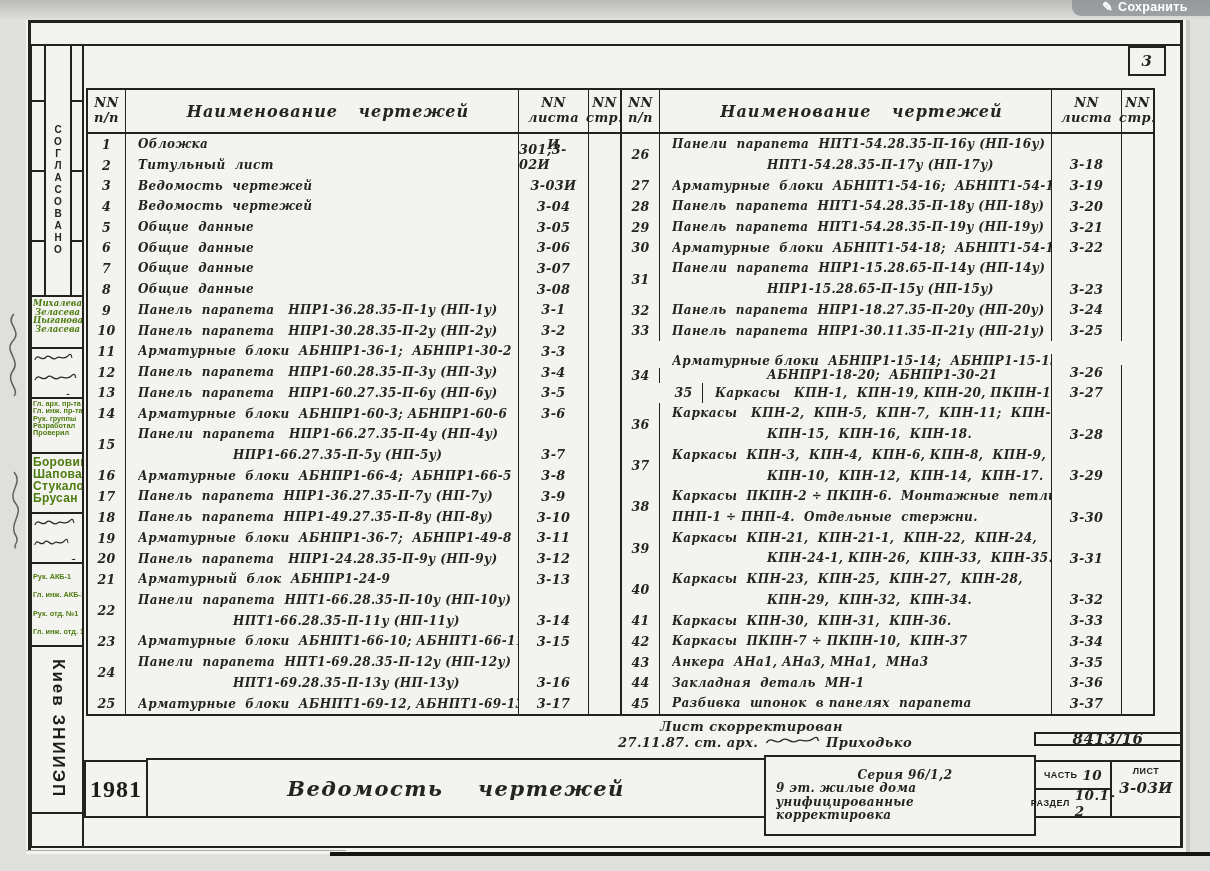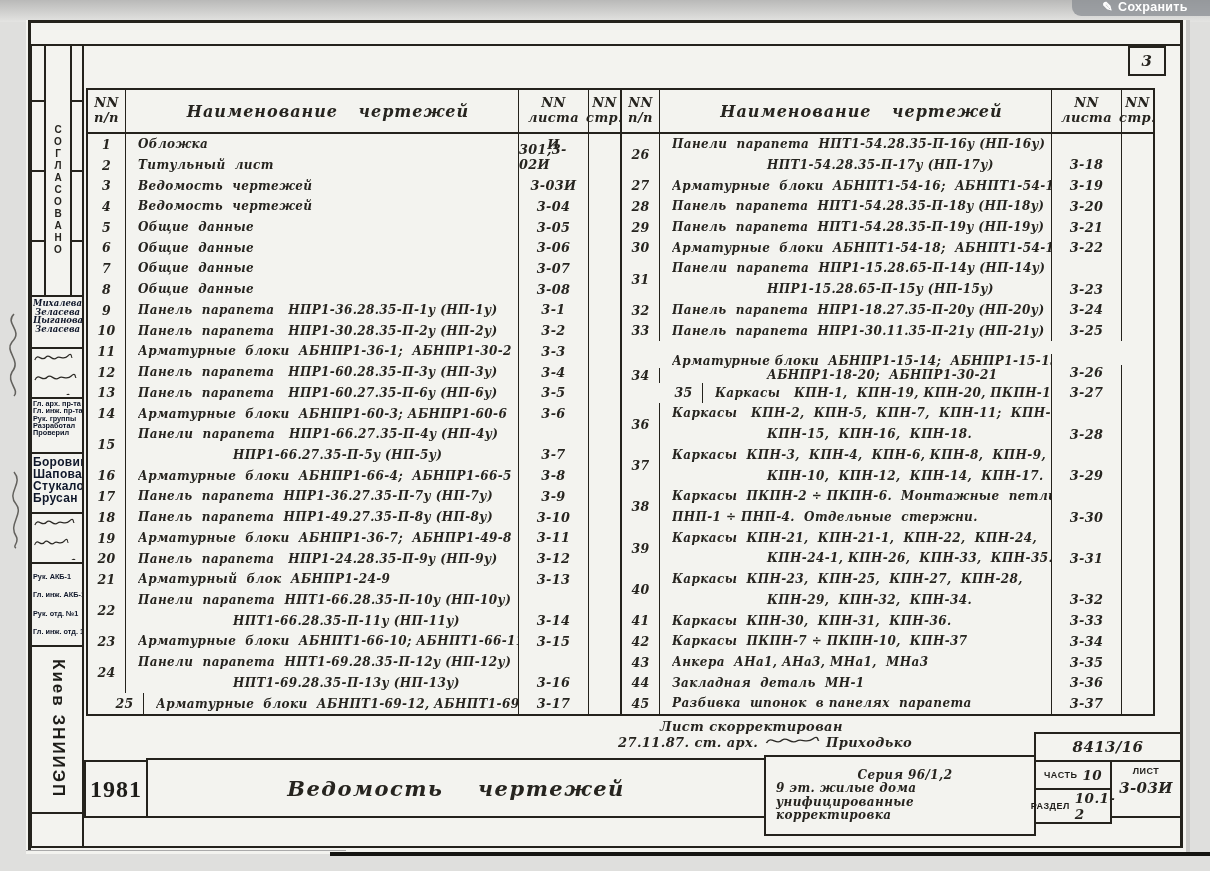--- a/index.html
+++ b/index.html
@@ -41,21 +41,21 @@
   .cont.ctr{padding-left:95px}
   .cont.left{padding-left:0}
   .sheet-val{font-size:12.8px;padding-bottom:3px}
   .hstack{display:flex;flex-direction:column;align-items:center;justify-content:center;
           font-size:13px;line-height:1.15}
   .hname{display:flex;align-items:center;justify-content:center;font-size:16px;
          letter-spacing:1px;word-spacing:14px}
   
   #stamp-box{left:30px;top:46px;width:54px;height:802px;
              border:2.2px solid #24221c;border-top:none;box-sizing:border-box}
-  .sbcell{position:absolute;left:33px;width:49px;color:#0f172a;overflow:hidden}
+  .sbcell{position:absolute;left:33px;width:49px;color:#4d7c0f;overflow:hidden}
   .mini-list div{line-height:1.0}
   #sogl{left:46px;top:124px;width:24px;height:168px;writing-mode:vertical-rl;
         text-orientation:upright;font-weight:700;font-size:10px;letter-spacing:1px;
         color:#26241f;display:flex;align-items:center}
   #org{left:36px;top:648px;width:44px;height:162px;writing-mode:vertical-rl;
        font-weight:700;font-size:17px;letter-spacing:2px;color:#1e1d19;
        display:flex;align-items:center;justify-content:center}
   .name-hand{font-family:"DejaVu Serif",serif;font-style:italic;font-weight:700;
              font-size:8.5px;text-align:right;padding-right:2px}
   .role-print{font-size:7.3px;font-weight:700;white-space:nowrap}
@@ -70,23 +70,23 @@
       display:flex;align-items:center;justify-content:center}
   #tb-year{left:84px;top:760px;width:64px;height:58px;
     font-family:"Liberation Serif",serif;font-weight:700;font-size:24px;
     letter-spacing:1px;color:#1d1c18}
   #tb-title{left:146px;top:758px;width:620px;height:60px;font-size:21px;
     letter-spacing:1.5px;word-spacing:26px}
   #tb-series{left:764px;top:755px;width:272px;height:81px;
     flex-direction:column;align-items:stretch;justify-content:center;
     font-size:12px;line-height:1.12;padding-left:10px}
   #tb-series div:first-child{text-align:center}
-  #tb-doc{left:1034px;top:732px;width:148px;height:30px;font-size:15px}
+  #tb-doc{left:1034px;top:732px;width:148px;height:14px;font-size:15px}
   #tb-part{left:1034px;top:760px;width:78px;height:30px;gap:5px}
-  #tb-razdel{left:1034px;top:788px;width:78px;height:36px;gap:5px}
+  #tb-razdel{left:1034px;top:788px;width:78px;height:30px;gap:5px}
   #tb-sheet{left:1110px;top:760px;width:72px;height:58px;flex-direction:column;
             justify-content:flex-start;padding-top:4px;gap:3px}
   .tb-label{font-size:9px;font-weight:700;letter-spacing:.5px;color:#1d1c18;
             font-family:"Liberation Sans",sans-serif;font-style:normal}
   .tb-val{font-size:13.5px}
   #page-badge{left:1128px;top:46px;width:38px;height:30px;
     border:2.2px solid #24221c;box-sizing:border-box;display:flex;
     align-items:center;justify-content:center;font-size:15px}
   
   .margin-sig{position:absolute;opacity:.75}
@@ -467,21 +467,21 @@
         <div class="cc n-col">24</div>
         <div class="cc name-col">
           <div class="nline">Панели  парапета  НПТ1-69.28.35-П-12у (НП-12у)</div>
           <div class="nline cont ctr">НПТ1-69.28.35-П-13у (НП-13у)</div>
         </div>
         <div class="cc sheet-col">
           <div class="sheet-val">3-16</div>
         </div>
         <div class="cc page-col"></div>
       </div>
-      <div class="trow" style="flex: 1 1 0px; padding-left: 18px;">
+      <div class="trow" style="flex: 1 1 0px;">
         <div class="cc n-col">25</div>
         <div class="cc name-col">
           <div class="nline">Арматурные  блоки  АБНПТ1-69-12, АБНПТ1-69-13</div>
         </div>
         <div class="cc sheet-col">
           <div class="sheet-val">3-17</div>
         </div>
         <div class="cc page-col"></div>
       </div>
     </div>

